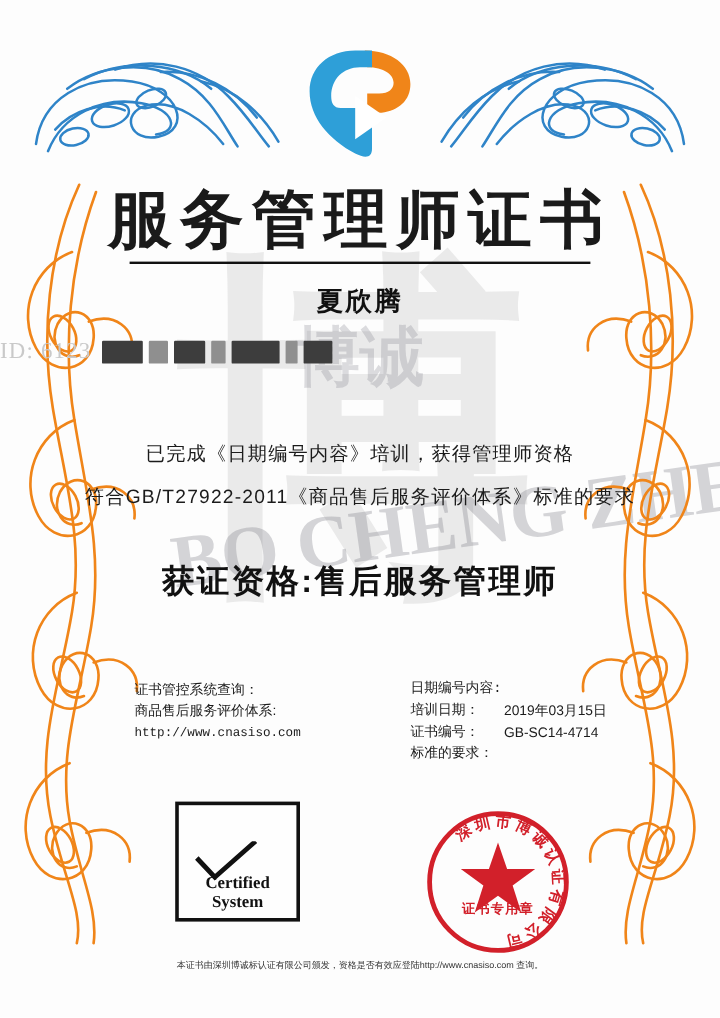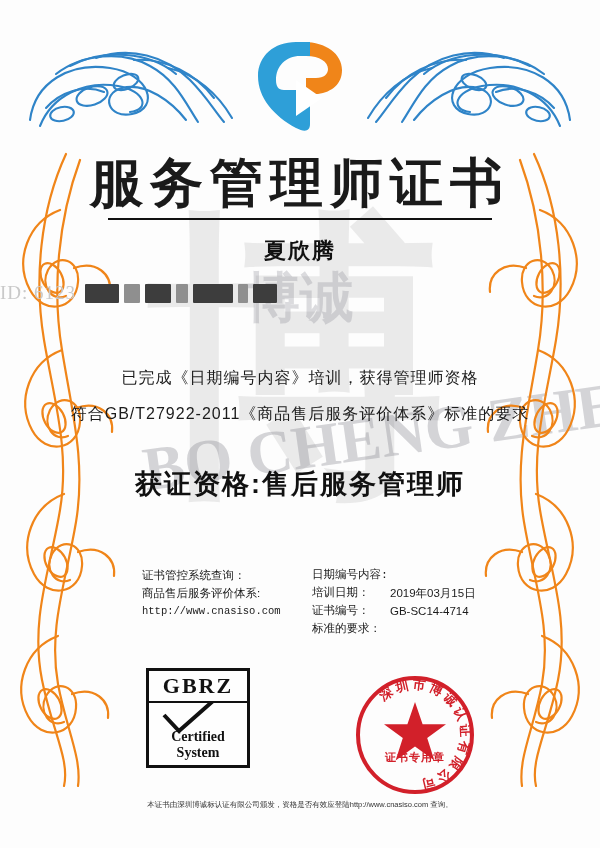--- a/index.html
+++ b/index.html
@@ -122,21 +122,21 @@
 
   .qualify{
     position:absolute;top:466px;left:0;right:0;
     text-align:center;
     font-size:27px;font-weight:bold;color:#111;letter-spacing:2px;
   }
 
   
   .info{
     position:absolute;top:566px;left:112px;width:400px;
-    display:flex;justify-content:center;
+    display:flex;justify-content:space-between;
     font-size:11.5px;color:#1b1b1b;line-height:18px;
   }
   .info-col{min-width:170px;}
   .info-col .row{white-space:nowrap;}
   .mono{font-family:"Liberation Mono","DejaVu Sans Mono",monospace;font-size:10.5px;letter-spacing:0;}
   .lbl{display:inline-block;font-family:Liberation Mono, monospace;}
   .val{display:inline-block;}
   .info-right .row{display:flex;}
   .info-right .lbl{width:78px;}
 
@@ -295,21 +295,20 @@
         <span class="val">GB-SC14-4714</span>
       </div>
       <div class="row">
         <span class="lbl">标准的要求：</span>
         <span class="val"></span>
       </div>
     </div>
   </div>
 
   <div class="gbrz">
-    <div class="gbrz-top">GBRZ</div>
     <svg class="gbrz-check" viewBox="0 0 54 34">
       <path d="M3 14 L18 30 L52 0" fill="none" stroke="#111" stroke-width="4"></path>
     </svg>
     <div class="gbrz-txt">
       <div>Certified</div>
       <div>System</div>
     </div>
   </div>
 
   <div class="seal">

